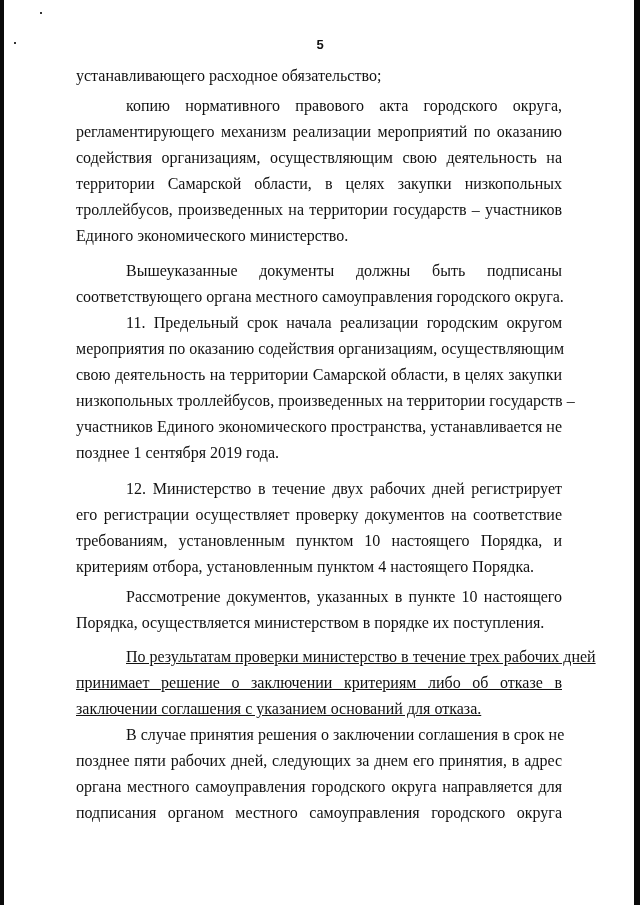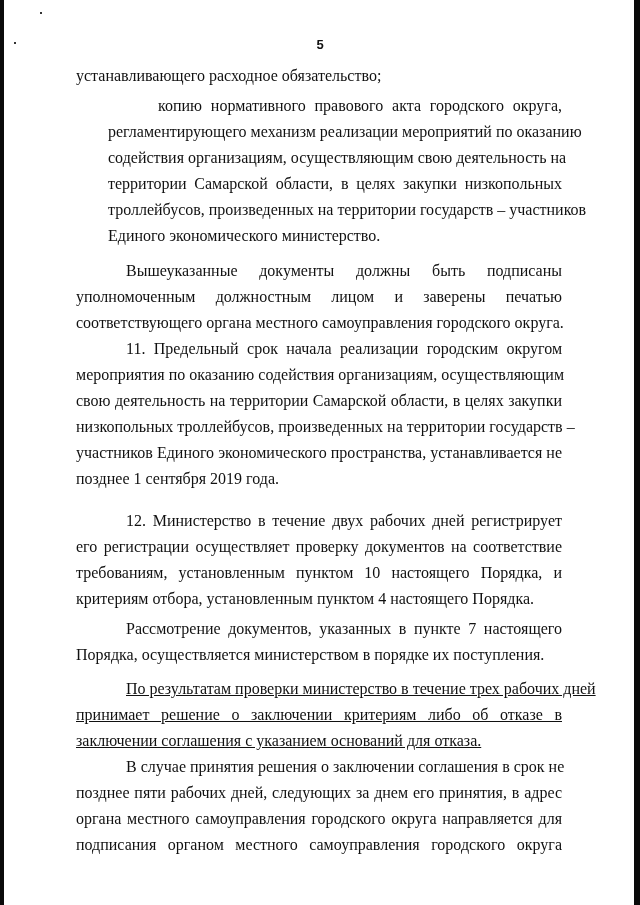--- a/index.html
+++ b/index.html
@@ -75,53 +75,52 @@
 <div class="speck" style="left:14px; top:42px;"></div>
 
 <div class="page-number">5</div>
 
 <div class="content">
 
   <div class="para">
     <span class="line last">устанавливающего расходное обязательство;</span>
   </div>
 
-  <div class="para" style="margin-top:4px;margin-left:32px;">
+  <div class="para" style="margin-top:4px;">
     <span class="line indent">копию нормативного правового акта городского округа,</span>
     <span class="line">регламентирующего механизм реализации мероприятий по оказанию</span>
     <span class="line">содействия организациям, осуществляющим свою деятельность на</span>
     <span class="line">территории Самарской области, в целях закупки низкопольных</span>
     <span class="line">троллейбусов, произведенных на территории государств – участников</span>
     <span class="line last">Единого экономического министерство.</span>
   </div>
 
   <div class="para" style="margin-top:9px;">
     <span class="line indent">Вышеуказанные документы должны быть подписаны</span>
-    <span class="line">уполномоченным должностным лицом и заверены печатью</span>
     <span class="line last">соответствующего органа местного самоуправления городского округа.</span>
   </div>
 
   <div class="para" style="">
     <span class="line indent">11. Предельный срок начала реализации городским округом</span>
     <span class="line">мероприятия по оказанию содействия организациям, осуществляющим</span>
     <span class="line">свою деятельность на территории Самарской области, в целях закупки</span>
     <span class="line">низкопольных троллейбусов, произведенных на территории государств –</span>
     <span class="line">участников Единого экономического пространства, устанавливается не</span>
     <span class="line last">позднее 1 сентября 2019 года.</span>
   </div>
 
-  <div class="para" style="margin-top:16px;">
+  <div class="para" style="margin-top:10px;">
     <span class="line indent">12. Министерство в течение двух рабочих дней регистрирует</span>
     <span class="line">его регистрации осуществляет проверку документов на соответствие</span>
     <span class="line">требованиям, установленным пунктом 10 настоящего Порядка, и</span>
     <span class="line last">критериям отбора, установленным пунктом 4 настоящего Порядка.</span>
   </div>
 
   <div class="para" style="margin-top:4px;">
-    <span class="line indent">Рассмотрение документов, указанных в пункте 7 настоящего</span>
+    <span class="line indent">Рассмотрение документов, указанных в пункте 10 настоящего</span>
     <span class="line last">Порядка, осуществляется министерством в порядке их поступления.</span>
   </div>
 
   <div class="para" style="margin-top:8px;text-decoration:underline;">
     <span class="line indent">По результатам проверки министерство в течение трех рабочих дней</span>
     <span class="line">принимает решение о заключении критериям либо об отказе в</span>
     <span class="line last">заключении соглашения с указанием оснований для отказа.</span>
   </div>
 
   <div class="para" style="">

